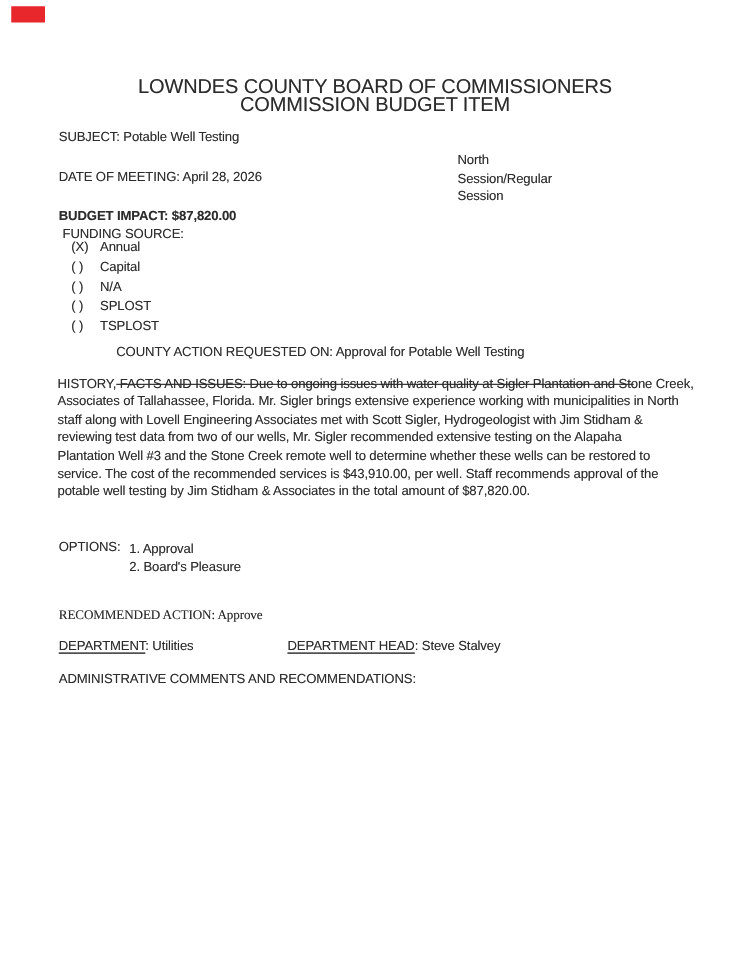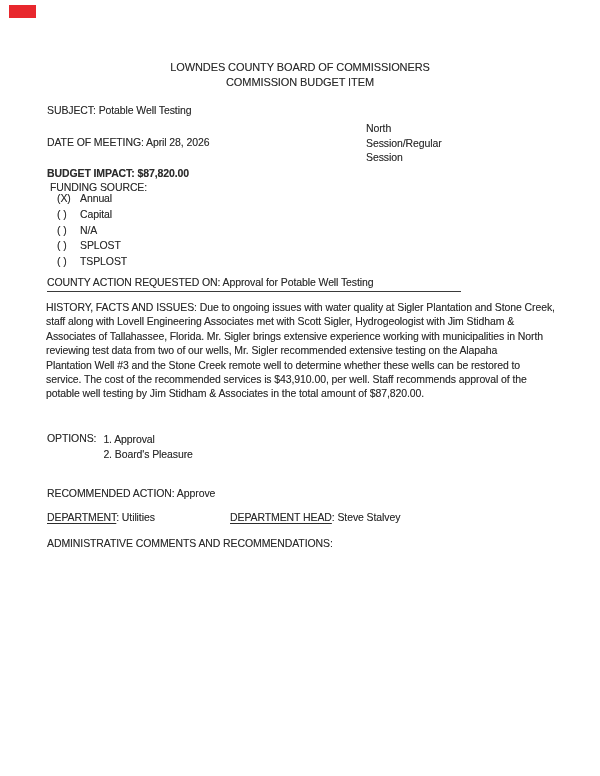--- a/index.html
+++ b/index.html
@@ -12,49 +12,50 @@
     font-size: 10.5px;
     letter-spacing: -0.1px;
     text-shadow: 0 0 0.5px rgba(60,60,60,0.45);
     overflow: hidden;
   }
   .abs { position: absolute; }
   .nowrap { white-space: nowrap; }
 
   .red-marker { left: 9px; top: 5px; width: 27px; height: 13px; background: #e8272d; }
 
-  .title-line { left: 0; width: 600px; text-align: center; font-size: 11px; }
+  .title-line { left: 0; width: 600px; text-align: center; font-size: 16px; }
   .title-1 { top: 61px; }
   .title-2 { top: 76px; }
 
   .subject-line   { left: 47px; top: 104px; text-align: center; }
   .session-block  { left: 366px; top: 121px; line-height: 14.6px; }
   .date-line      { left: 47px; top: 136px; }
   .budget-line    { left: 47px; top: 167px; font-weight: bold; }
   .funding-label  { left: 50px; top: 181px; }
 
   .funding-list   { left: 57px; top: 191px; line-height: 15.8px; }
   .funding-item   { display: flex; }
   .funding-mark   { width: 23px; white-space: pre; }
 
   .county-action-line { left: 47px; top: 276px; }
   .county-action-line .underline-span {
     display: inline-block;
     width: 414px;
-    padding-bottom: 3px;
+    padding-bottom: 19px;
     border-bottom: 1.6px solid #3a3a3a;
     white-space: nowrap;
+    margin-left: 46px;
   }
 
   .history-block { left: 46px; top: 300px; line-height: 14.4px; }
 
   .options-row  { left: 47px; top: 432px; }
   .options-items { display: inline-block; vertical-align: top; margin-left: 7px; line-height: 15.4px; }
 
-  .recommended-line { left: 47px; top: 487px; }
+  .recommended-line { left: 47px; top: 487px; font-family: Liberation Serif, serif; }
 
   .department-line      { left: 47px; top: 511px; }
   .department-head-line { left: 218px; top: 511px; padding-left: 12px; }
   .ul-label {
     text-decoration: underline;
     text-underline-offset: 2px;
     text-decoration-thickness: 1px;
   }
 
   .admin-line { left: 47px; top: 537px; }
@@ -114,22 +115,22 @@
 
 <div class="abs county-action-line">
   <span class="underline-span">
     <span>COUNTY ACTION REQUESTED ON:</span>
     <span>Approval for Potable Well Testing</span>
   </span>
 </div>
 
 <div class="abs history-block">
   <div class="nowrap">HISTORY, FACTS AND ISSUES: Due to ongoing issues with water quality at Sigler Plantation and Stone Creek,</div>
+  <div class="nowrap">Associates of Tallahassee, Florida. Mr. Sigler brings extensive experience working with municipalities in North</div>
   <div class="nowrap">staff along with Lovell Engineering Associates met with Scott Sigler, Hydrogeologist with Jim Stidham &amp;</div>
-  <div class="nowrap">Associates of Tallahassee, Florida. Mr. Sigler brings extensive experience working with municipalities in North</div>
   <div class="nowrap">reviewing test data from two of our wells, Mr. Sigler recommended extensive testing on the Alapaha</div>
   <div class="nowrap">Plantation Well #3 and the Stone Creek remote well to determine whether these wells can be restored to</div>
   <div class="nowrap">service. The cost of the recommended services is $43,910.00, per well. Staff recommends approval of the</div>
   <div class="nowrap">potable well testing by Jim Stidham &amp; Associates in the total amount of $87,820.00.</div>
 </div>
 
 <div class="abs options-row">
   <span>OPTIONS:</span><div class="options-items">
     <div class="nowrap">1. Approval</div>
     <div class="nowrap">2. Board's Pleasure</div>

